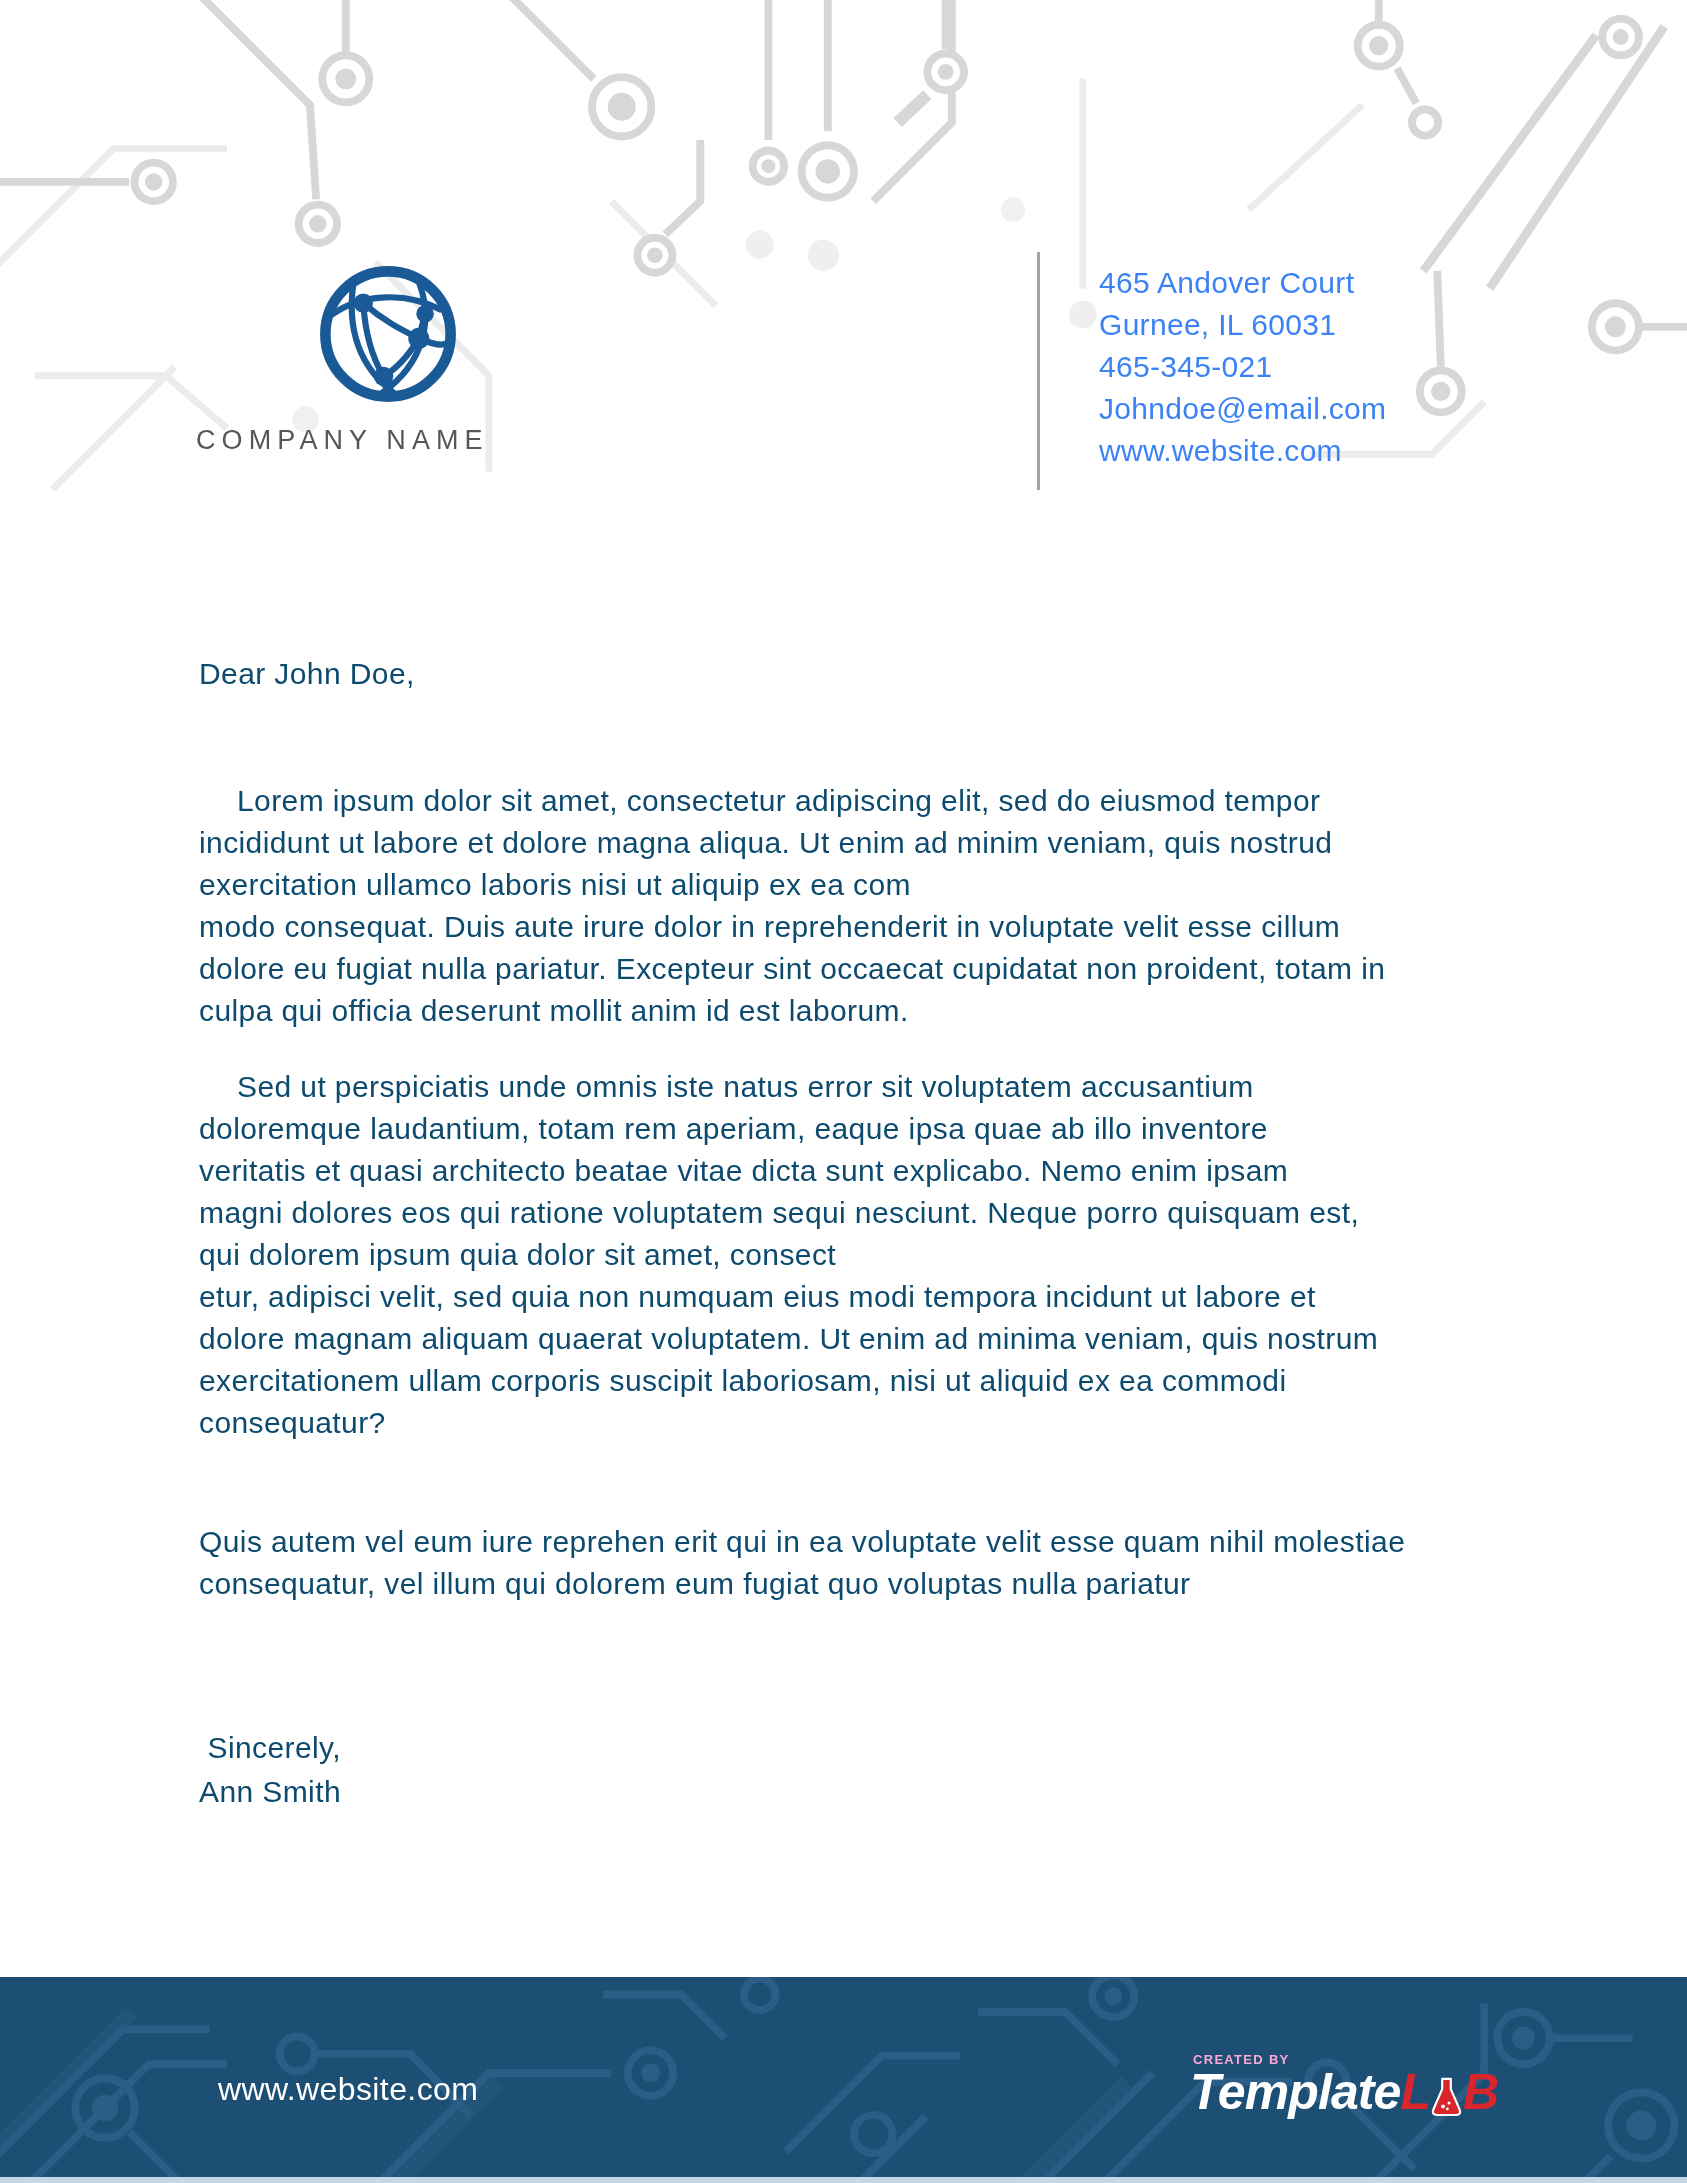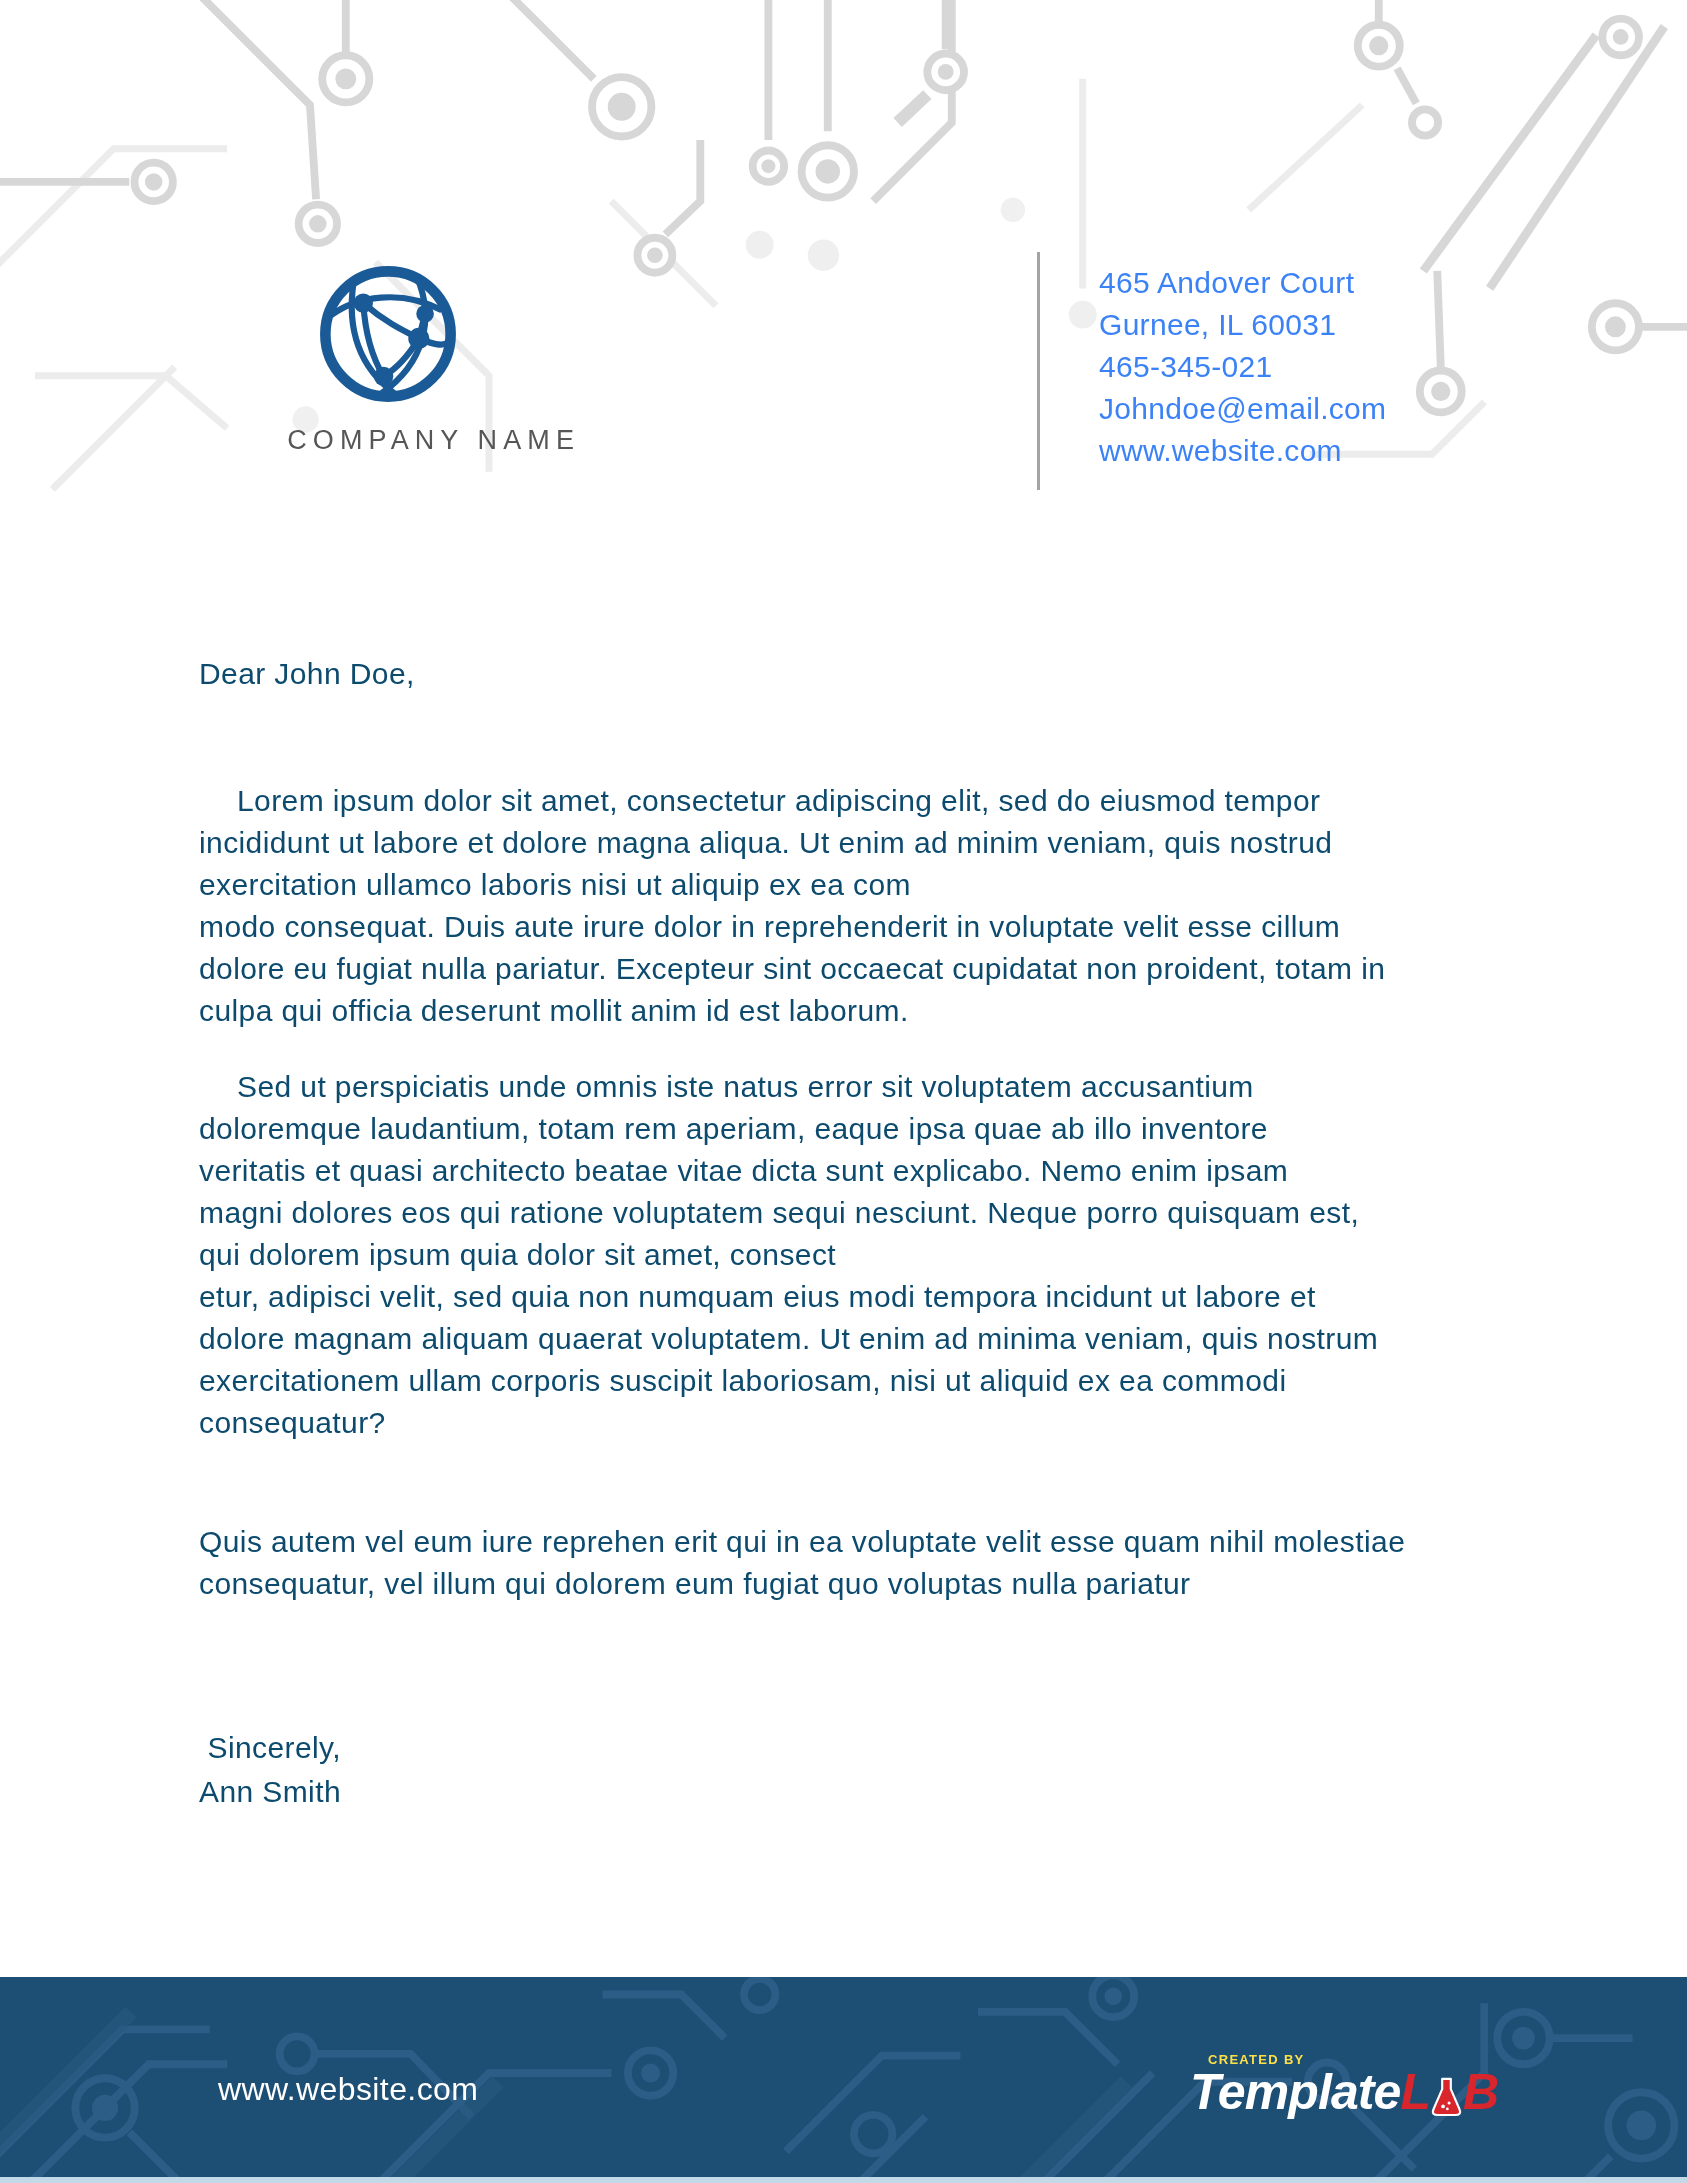--- a/index.html
+++ b/index.html
@@ -10,21 +10,21 @@
     overflow:hidden;
     font-family:"Liberation Sans", sans-serif;
     color:#1d1d1d;
   }
   
   .header-pattern{position:absolute;left:0;top:0;width:1687px;height:507px;}
   
   .logo-icon{position:absolute;left:313px;top:259px;width:150px;height:150px;}
   .company-name{
     position:absolute;left:196px;top:425px;width:384px;
-    text-align:right;
+    text-align:left;
     font-size:27px;letter-spacing:6.1px;
     color:#565656;
     white-space:nowrap;
   }
   
   .contact-divider{position:absolute;left:1037px;top:252px;width:2.6px;height:238px;background:#a3a4a6;}
   .contact-block{
     position:absolute;left:1099px;top:262px;
     font-size:30px;line-height:42px;
     color:#3b82f6;letter-spacing:0.3px;
@@ -50,22 +50,22 @@
     background:#1d4e74;overflow:hidden;
   }
   .footer-pattern{position:absolute;left:0;top:0;width:1687px;height:206px;}
   .footer-website{
     position:absolute;left:218px;top:94px;
     font-size:32px;color:#ffffff;letter-spacing:0.4px;
     white-space:nowrap;
   }
   .brand-block{position:absolute;left:1190px;top:75px;white-space:nowrap;}
   .brand-created-by{
-    font-size:13px;font-weight:bold;color:#fde047;
-    letter-spacing:1.3px;margin-left:18px;
+    font-size:13px;font-weight:bold;color:#f9a8d4;
+    letter-spacing:1.3px;margin-left:3px;
   }
   .brand-row{display:flex;align-items:flex-end;margin-top:0.9px;font-style:italic;}
   .brand-text{
     font-size:50px;font-weight:bold;letter-spacing:-0.9px;line-height:49px;
   }
   .brand-white{color:#ffffff;}
   .brand-red{color:#d9262c;}
   .flask-wrap{display:inline-block;width:31px;height:41px;margin:0 0.9px;}
   .bottom-strip{position:absolute;left:0;top:2177px;width:1687px;height:6.1px;background:#c3d9e8;}
 </style>

